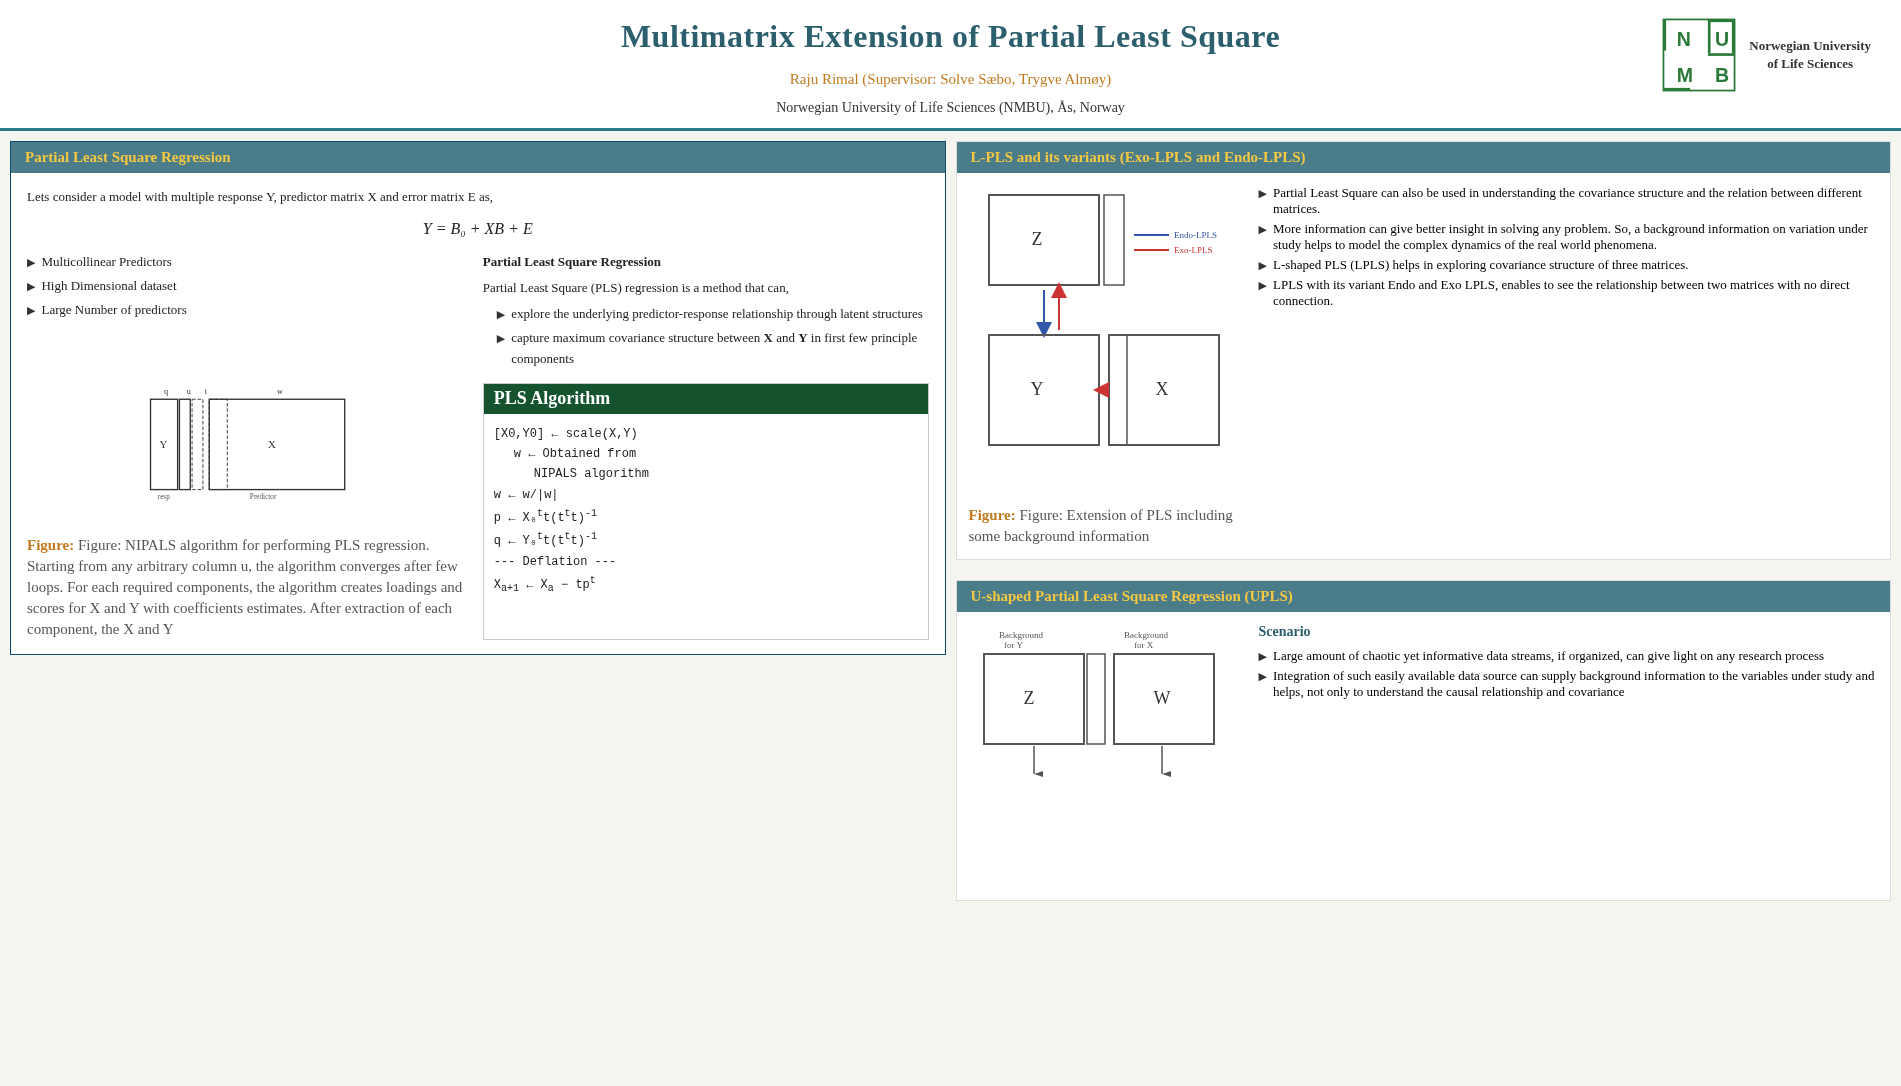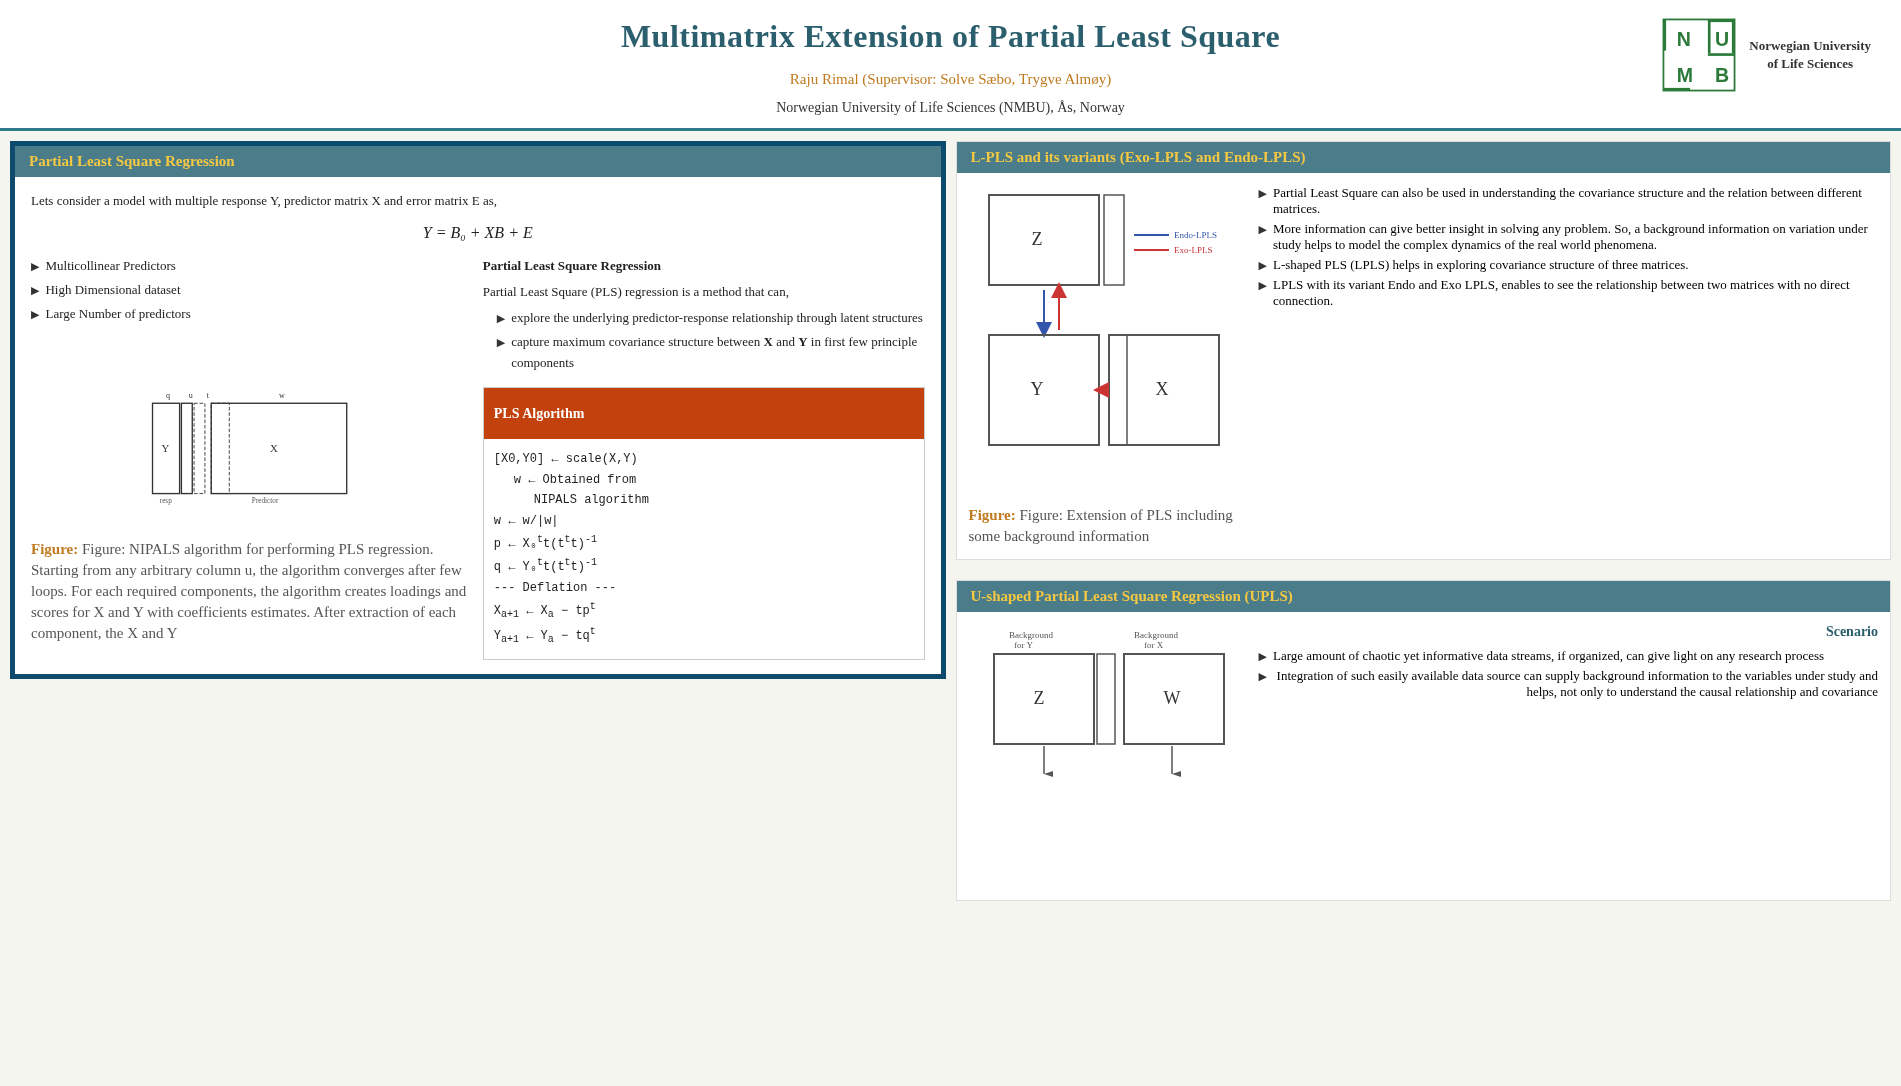--- a/index.html
+++ b/index.html
@@ -57,21 +57,21 @@
     }
     .main-content {
       display: grid;
       grid-template-columns: 1fr 1fr;
       gap: 0;
       padding: 10px;
       gap: 10px;
     }
     .panel {
       background: #fff;
-      border: 5px solid #0c4a6e;
+      border: 1px solid #0c4a6e;
     }
     .panel-header {
       background: #4a7c8a;
       color: #f5c842;
       font-size: 15px;
       font-weight: bold;
       padding: 7px 14px;
     }
     .panel-body {
       padding: 14px 16px;
@@ -125,25 +125,25 @@
       line-height: 1.4;
     }
     .fig-caption .fig-label {
       color: #c07a20;
       font-weight: bold;
     }
     .algorithm-box {
       border: 1px solid #ccc;
     }
     .algo-header {
-      background: #c2410c;
+      background: #14532d;
       color: #fff;
-      font-size: 14px;
-      font-weight: bold;
-      padding: 15px 10px;
+      font-size: 18px;
+      font-weight: bold;
+      padding: 1px 10px;
     }
     .algo-body {
       padding: 10px;
       font-family: 'Courier New', monospace;
       font-size: 12px;
       line-height: 1.7;
     }
     
     .lpls-panel {
       background: #fff;
@@ -164,21 +164,20 @@
     .upls-panel {
       background: #fff;
       border: 1px solid #ddd;
       margin-top: 10px;
     }
     .upls-content {
       display: grid;
       grid-template-columns: 280px 1fr;
       gap: 10px;
       padding: 12px;
-      text-align: right;
     }
     .scenario-title {
       font-size: 14px;
       font-weight: bold;
       color: #2c5f6e;
       margin-bottom: 8px;
     }
     .right-col {
       display: flex;
       flex-direction: column;
@@ -302,21 +301,20 @@
             <div class="algo-header">PLS Algorithm</div>
             <div class="algo-body">
               <div>[X0,Y0] ← scale(X,Y)</div>
               <div style="margin-left:20px;">w ← Obtained from</div>
               <div style="margin-left:40px;">NIPALS algorithm</div>
               <div>w ← w/|w|</div>
               <div>p ← X₀<sup>t</sup>t(t<sup>t</sup>t)<sup>-1</sup></div>
               <div>q ← Y₀<sup>t</sup>t(t<sup>t</sup>t)<sup>-1</sup></div>
               <div>--- Deflation ---</div>
               <div>X<sub>a+1</sub> ← X<sub>a</sub> − tp<sup>t</sup></div>
-              <div>Y<sub>a+1</sub> ← Y<sub>a</sub> − tq<sup>t</sup></div>
             </div>
           </div>
         </div>
       </div>
     </div>
   </div>
 
   <div class="right-col">
 
     <div class="lpls-panel">

